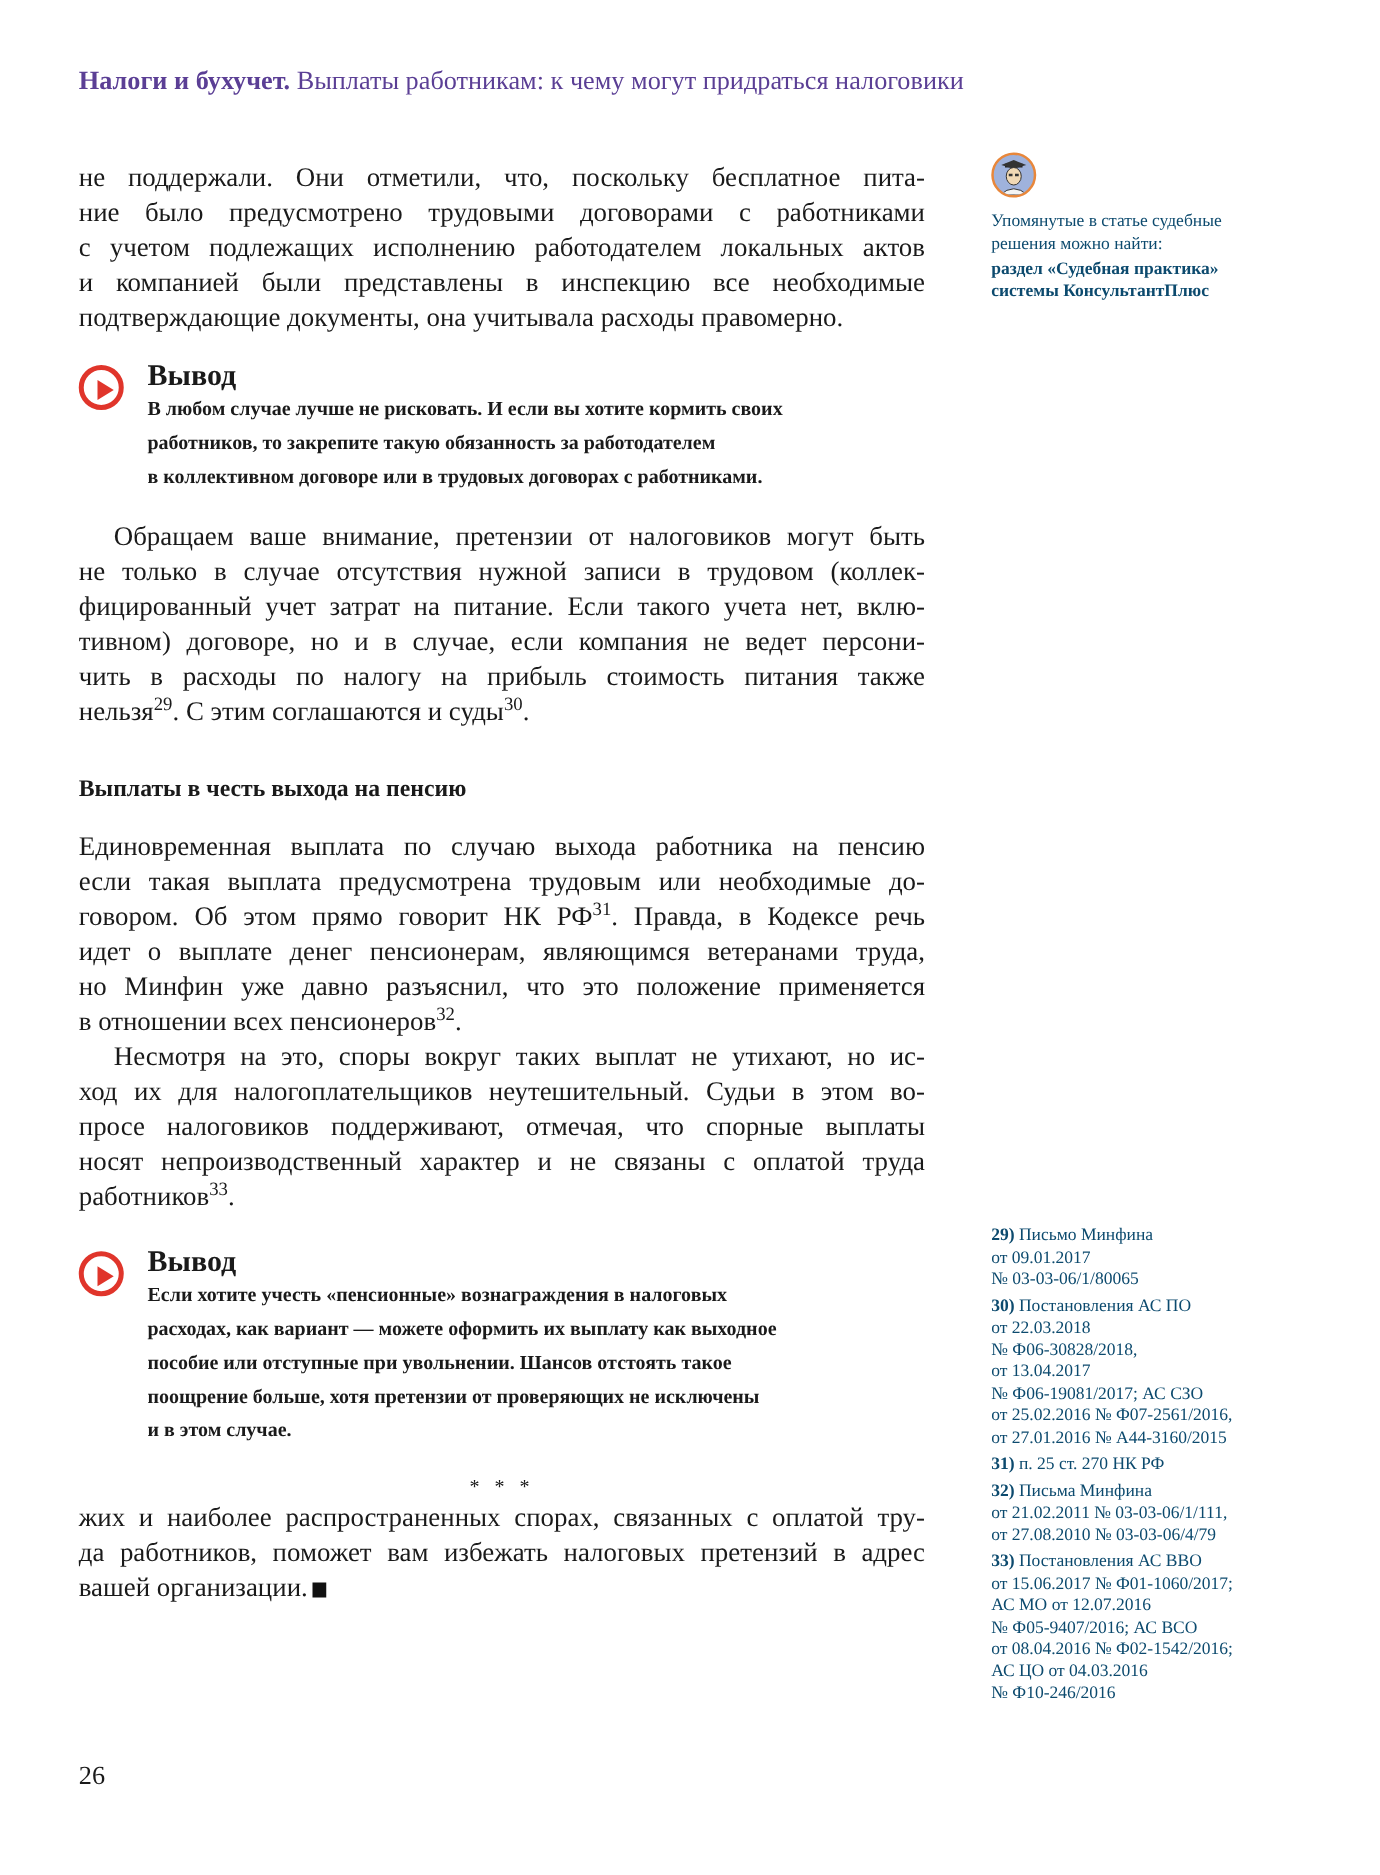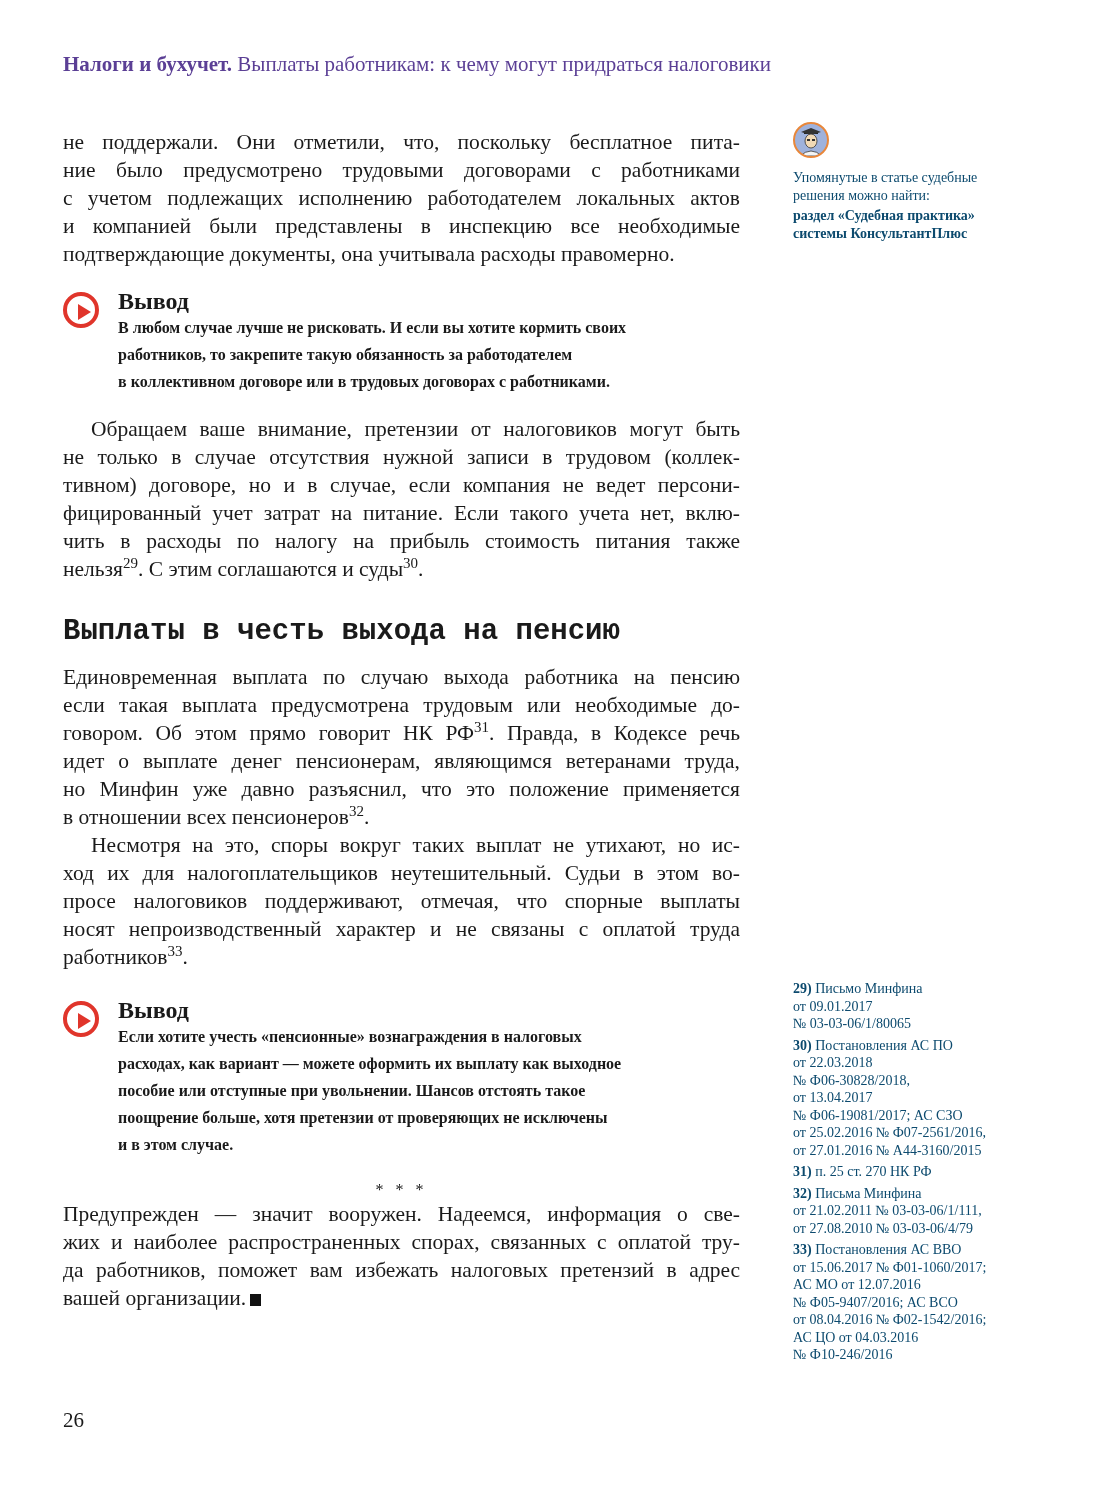--- a/index.html
+++ b/index.html
@@ -19,21 +19,21 @@
     position: absolute; left: 0; top: 4px; width: 36px; height: 36px; border-radius: 50%;
     border: 4px solid #e0352b; box-sizing: border-box;
   }
   .callout .icon::after {
     content: ""; position: absolute; left: 11px; top: 8px;
     border-left: 13px solid #e0352b; border-top: 8px solid transparent; border-bottom: 8px solid transparent;
   }
   .callout .title { font-size: 24px; font-weight: bold; line-height: 26px; }
   .callout .body { font-size: 16px; font-weight: bold; line-height: 27px; }
   .callout .body .line { display: block; white-space: nowrap; }
-  h2 { font-family: Liberation Mono, monospace; font-size: 29px; font-weight: bold; margin: 0; line-height: 30px; }
+  h2 { font-family: Liberation Serif, serif; font-size: 19px; font-weight: bold; margin: 0; line-height: 30px; }
   .stars { text-align: center; font-size: 16px; line-height: 20px; letter-spacing: 4px; }
   .endmark { display: inline-block; width: 11px; height: 12px; background: #111; vertical-align: -1px; margin-left: 4px; }
   .aside { position: absolute; left: 793px; font-family: "Liberation Serif", serif; font-size: 14px; line-height: 17.5px; color: #0c4a6e; }
   .avatar {
     position: absolute; left: 793px; top: 122px; width: 36px; height: 36px; border-radius: 50%;
     background: #9fb2dc; border: 2px solid #e8873b; box-sizing: border-box; overflow: hidden;
   }
   .fn .line { display: block; white-space: nowrap; }
   .fn { margin-bottom: 4px; }
   .fn b { font-weight: bold; }
@@ -81,22 +81,22 @@
     <div class="body">
       <span class="line">В любом случае лучше не рисковать. И если вы хотите кормить своих</span>
       <span class="line">работников, то закрепите такую обязанность за работодателем</span>
       <span class="line">в коллективном договоре или в трудовых договорах с работниками.</span>
     </div>
   </div>
 
   <p class="para" style="margin-top:20px;">
     <span class="line" style="text-indent:28px">Обращаем ваше внимание, претензии от налоговиков могут быть</span>
     <span class="line">не только в случае отсутствия нужной записи в трудовом (коллек-</span>
+    <span class="line">фицированный учет затрат на питание. Если такого учета нет, вклю-</span>
     <span class="line">тивном) договоре, но и в случае, если компания не ведет персони-</span>
-    <span class="line">фицированный учет затрат на питание. Если такого учета нет, вклю-</span>
     <span class="line">чить в расходы по налогу на прибыль стоимость питания также</span>
     <span class="line last"><span>нельзя</span><sup>29</sup><span>. С этим соглашаются и суды</span><sup>30</sup><span>.</span></span>
   </p>
 
   <h2 style="margin-top:34px;">Выплаты в честь выхода на пенсию</h2>
 
   <p class="para" style="margin-top:16px;">
     <span class="line">Единовременная выплата по случаю выхода работника на пенсию</span>
     <span class="line">если такая выплата предусмотрена трудовым или необходимые до-</span>
     <span class="line"><span>говором. Об этом прямо говорит НК РФ</span><sup>31</sup><span>. Правда, в Кодексе речь</span></span>
@@ -121,21 +121,20 @@
       <span class="line">расходах, как вариант — можете оформить их выплату как выходное</span>
       <span class="line">пособие или отступные при увольнении. Шансов отстоять такое</span>
       <span class="line">поощрение больше, хотя претензии от проверяющих не исключены</span>
       <span class="line">и в этом случае.</span>
     </div>
   </div>
 
   <div class="stars" style="margin-top:22px;">* * *</div>
 
   <p class="para">
-    <span class="line">Предупрежден — значит вооружен. Надеемся, информация о све-</span>
     <span class="line">жих и наиболее распространенных спорах, связанных с оплатой тру-</span>
     <span class="line">да работников, поможет вам избежать налоговых претензий в адрес</span>
     <span class="line last"><span>вашей организации.</span><span class="endmark"></span></span>
   </p>
 </div>
 
 <div class="aside" style="top:980px;">
   <div class="fn">
     <span class="line"><b>29)</b> <span>Письмо Минфина</span></span>
     <span class="line">от 09.01.2017</span>

